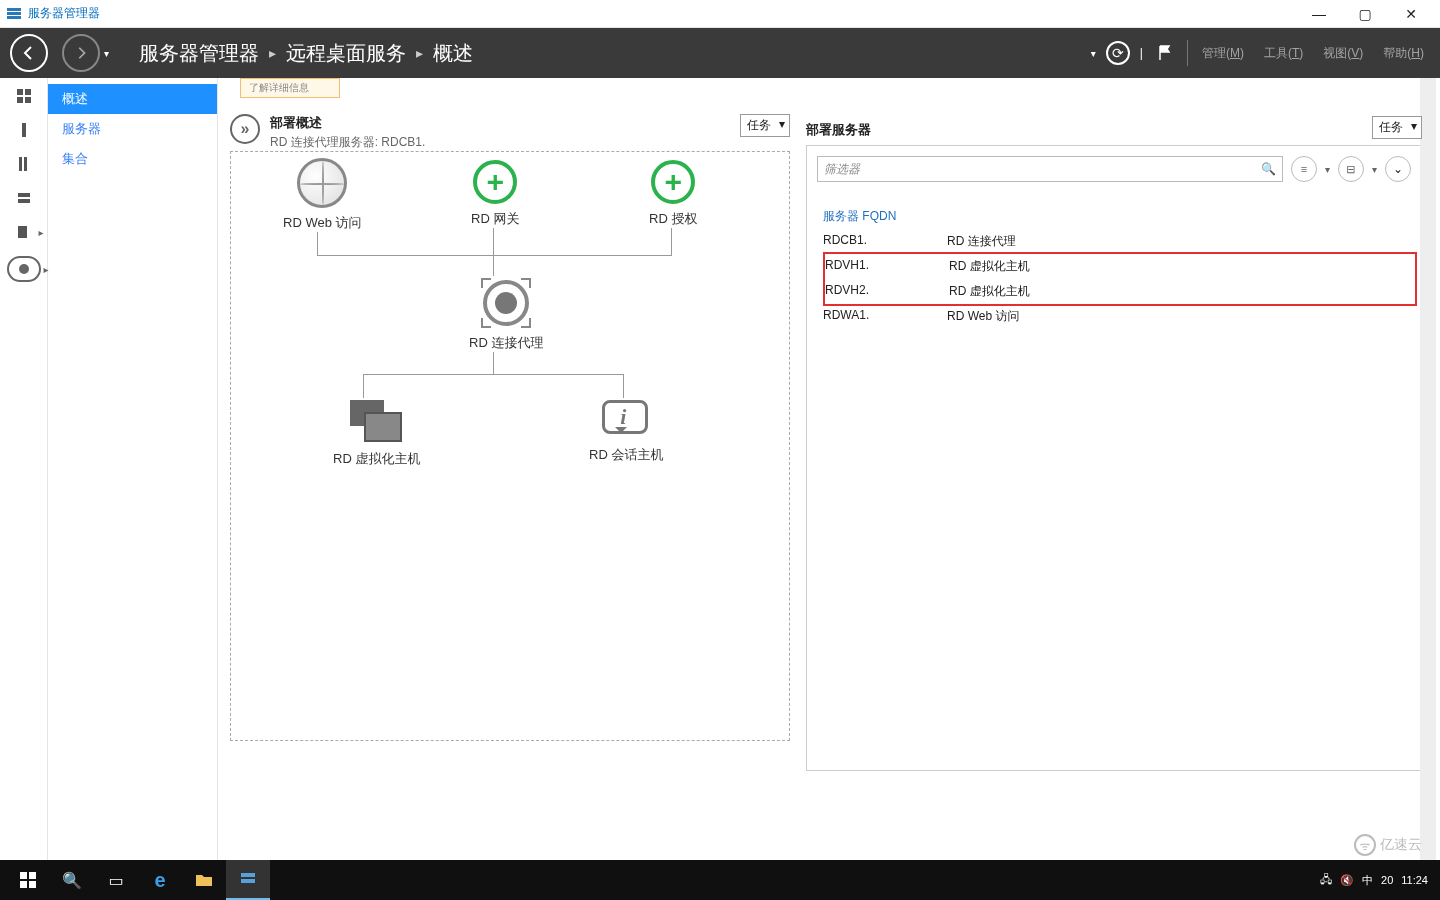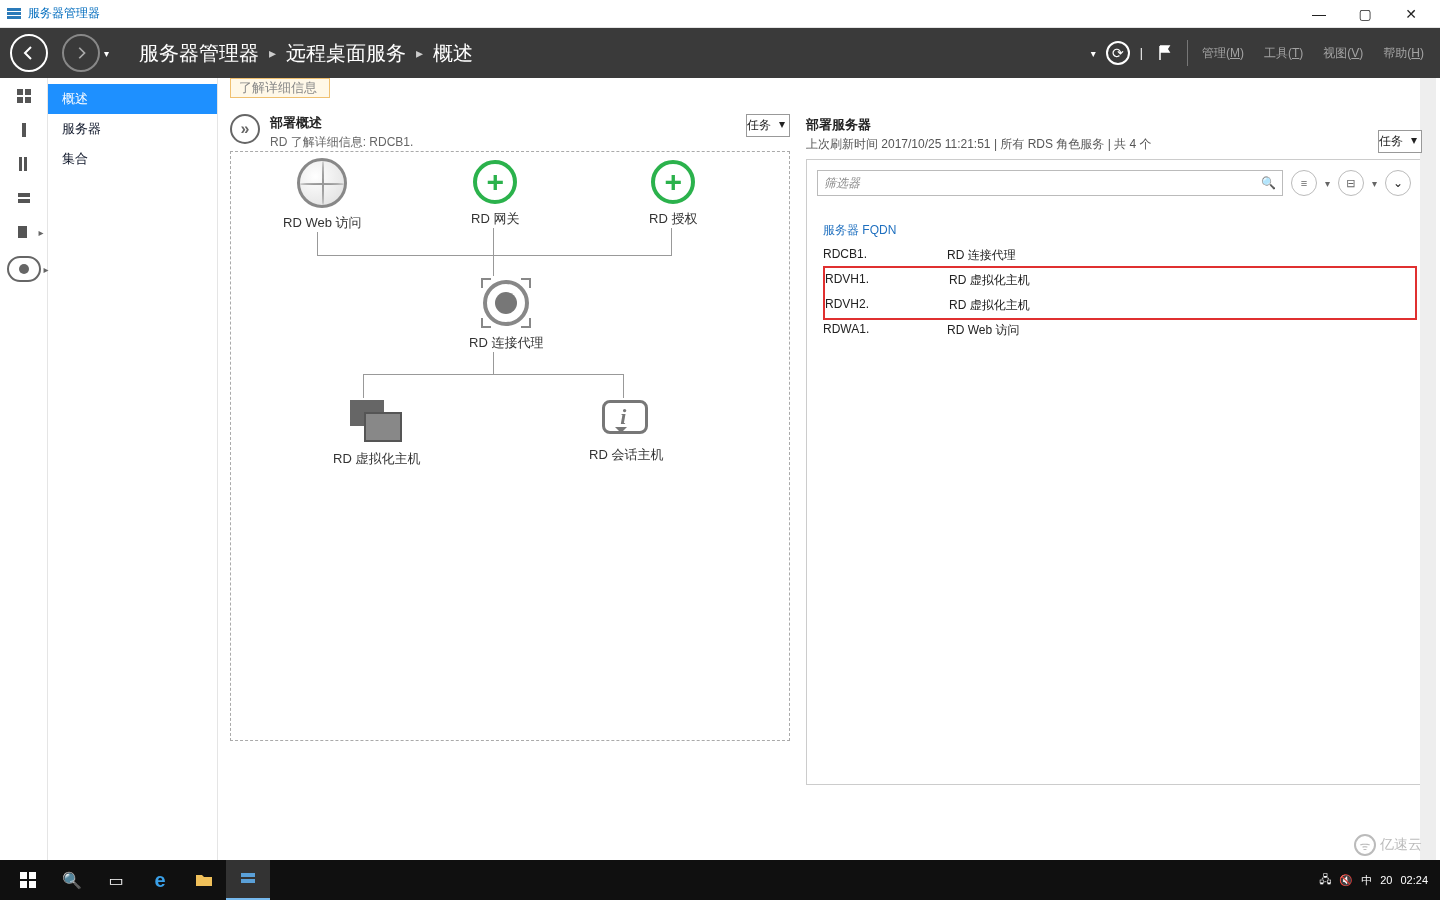--- a/index.html
+++ b/index.html
@@ -27,35 +27,35 @@
 .caret { font-size:10px; color:#fff; }
 
 
 .body { display: flex; height: calc(900px - 28px - 50px - 40px); }
 .iconbar { width: 48px; background: #fff; border-right: 1px solid #e5e5e5; display: flex; flex-direction: column; align-items: center; padding-top: 8px; gap: 14px; }
 .iconbar .ib { width: 20px; height: 20px; display:flex;align-items:center;justify-content:center; color:#555; }
 .iconbar .ib.selwrap { width:34px; height:26px; border-radius:13px; border:2px solid #666; display:flex;align-items:center;justify-content:center; position:relative; }
 .iconbar .ib.selwrap::after { content:"▸"; position:absolute; right:-10px; color:#666; font-size:10px; }
 
 .navtree { width: 170px; background: #fff; border-right: 1px solid #e5e5e5; padding-top: 6px; }
-.navtree .item { padding: 6px 14px; font-size: 13px; color: #0f172a; }
+.navtree .item { padding: 6px 14px; font-size: 13px; color: #3b82f6; }
 .navtree .item.sel { background: #1e90ff; color: #fff; }
 
 
 .content { flex: 1; display: flex; padding: 0 18px 10px 12px; gap: 16px; overflow: hidden; position: relative; }
 .content::before { content:""; position:absolute; right:4px; top:0; bottom:0; width:16px; background:linear-gradient(#eee,#eee); }
-.info-banner { height: 20px; border: 1px solid #f0c070; background: #fff8e8; display:flex; align-items:center; padding: 0 8px; font-size:13px; color:#888; margin-bottom: 10px; width: 100px; margin-left: 0; }
+.info-banner { height: 20px; border: 1px solid #f0c070; background: #fff8e8; display:flex; align-items:center; padding: 0 8px; font-size:10px; color:#888; margin-bottom: 10px; width: 100px; margin-left: 10px; }
 
 
 .left-col { width: 560px; display: flex; flex-direction: column; }
 .panel-head { display: flex; align-items: flex-start; gap: 10px; margin-top: 6px; }
 .round-icon { width: 30px; height: 30px; border: 2px solid #666; border-radius: 50%; display:flex;align-items:center;justify-content:center; font-size:16px; font-weight:bold; color:#666; }
 .panel-title { font-size: 13px; font-weight: 600; }
 .panel-sub { font-size: 12px; color: #666; margin-top: 2px; }
-.tasks-dd { margin-left: auto; border: 1px solid #999; padding: 2px 18px 2px 0; font-size: 12px; background:#fff; position:relative;font-family:Liberation Serif, serif; }
+.tasks-dd { margin-left: auto; border: 1px solid #999; padding: 2px 18px 2px 6px; font-size: 12px; background:#fff; position:relative;font-family:Liberation Serif, serif; }
 .tasks-dd::after { content:"▾"; position:absolute; right:4px; }
 .panel-info { border:1px solid #ccc; background:#f4f4f4; padding: 4px 8px; font-size:12px; color:#555; margin-top:6px; }
 .deploy-box { border: 1px dashed #aaa; margin: 0; padding: 24px 18px 30px; height: 590px; position: relative; }
 
 .node { position:absolute; text-align:center; }
 .node .lbl { font-size: 13px; color: #333; margin-top: 6px; }
 .globe-icon { width: 50px; height: 50px; border-radius: 50%; border: 3px solid #888; background: radial-gradient(circle at 35% 35%, #fff, #ddd); position:relative; margin:0 auto; }
 .globe-icon::before, .globe-icon::after { content:""; position:absolute; border:1px solid #999; border-radius:50%; }
 .globe-icon::before { left:22px; top:0; bottom:0; width:0; }
 .globe-icon::after { top:22px; left:0; right:0; height:0; }
@@ -212,21 +212,21 @@
 
   <div class="content">
 
     <div class="left-col">
       <div class="info-banner">了解详细信息</div>
 
       <div class="panel-head">
         <div class="round-icon">»</div>
         <div>
           <div class="panel-title">部署概述</div>
-          <div class="panel-sub">RD 了解详细信息: RDCB1.</div>
+          <div class="panel-sub">RD 连接代理服务器: RDCB1.</div>
         </div>
         <div class="tasks-dd">任务</div>
       </div>
 
       <div class="deploy-box">
 
         <div class="node" style="left:52px; top:6px;">
           <div class="globe-icon"></div>
           <div class="lbl">RD Web 访问</div>
         </div>
@@ -274,21 +274,20 @@
         <div class="connector" style="left:132px; top:222px; width:260px; height:1px;"></div>
         <div class="connector" style="left:132px; top:222px; width:1px; height:24px;"></div>
         <div class="connector" style="left:392px; top:222px; width:1px; height:24px;"></div>
       </div>
     </div>
 
     <div class="right-col">
       <div class="right-head">
         <div class="titleblk">
           <div class="t1">部署服务器</div>
-          <div class="t2">上次刷新时间 2017/10/25 11:21:51 | 所有 RDS 角色服务  | 共 4 个</div>
         </div>
         <div class="tasks-dd" style="margin-left:auto;">任务</div>
       </div>
 
       <div class="server-panel">
         <div class="toolbar-row">
           <div class="search-box">
             <span>筛选器</span>
             <span class="mag">🔍</span>
           </div>
@@ -357,16 +356,16 @@
         <rect x="2" y="2" width="14" height="4" fill="#5aa0d8"></rect>
         <rect x="2" y="8" width="14" height="4" fill="#5aa0d8"></rect>
       </svg>
     </div>
   <div class="tray">
     <span>🖧</span>
     <span>🔇</span>
     <span>中</span>
     <span>20</span>
     <div style="text-align:right;line-height:1.1;">
-      <div>02:24</div>
+      <div>11:24</div>
     </div>
   </div>
 </div>
 
 </body></html>

